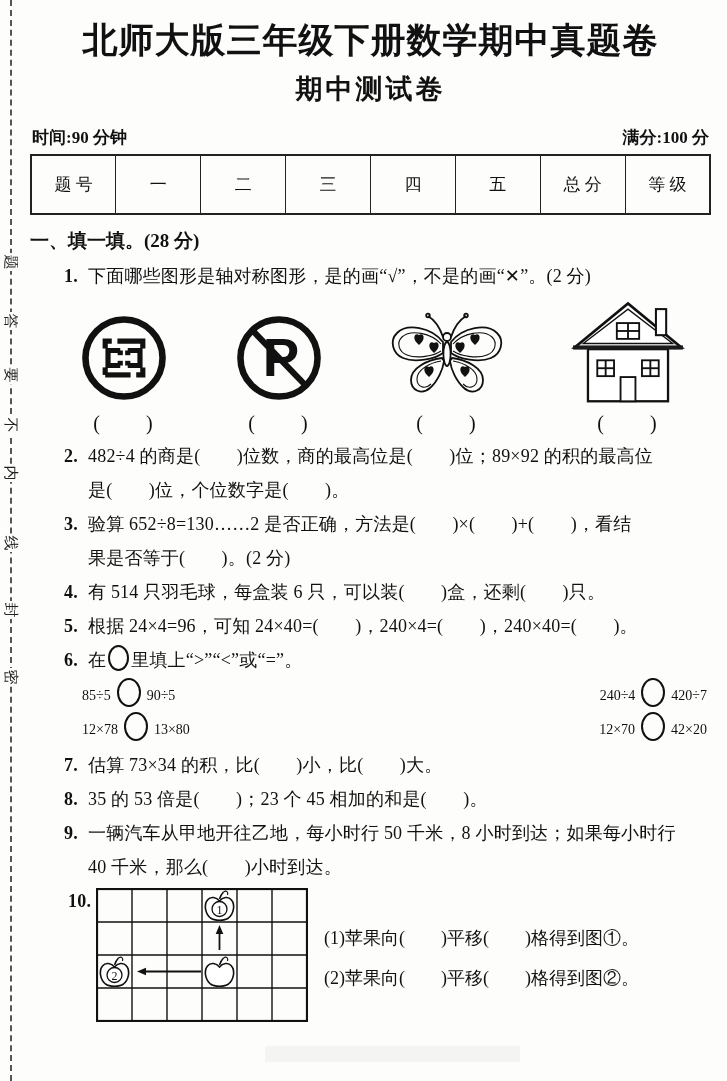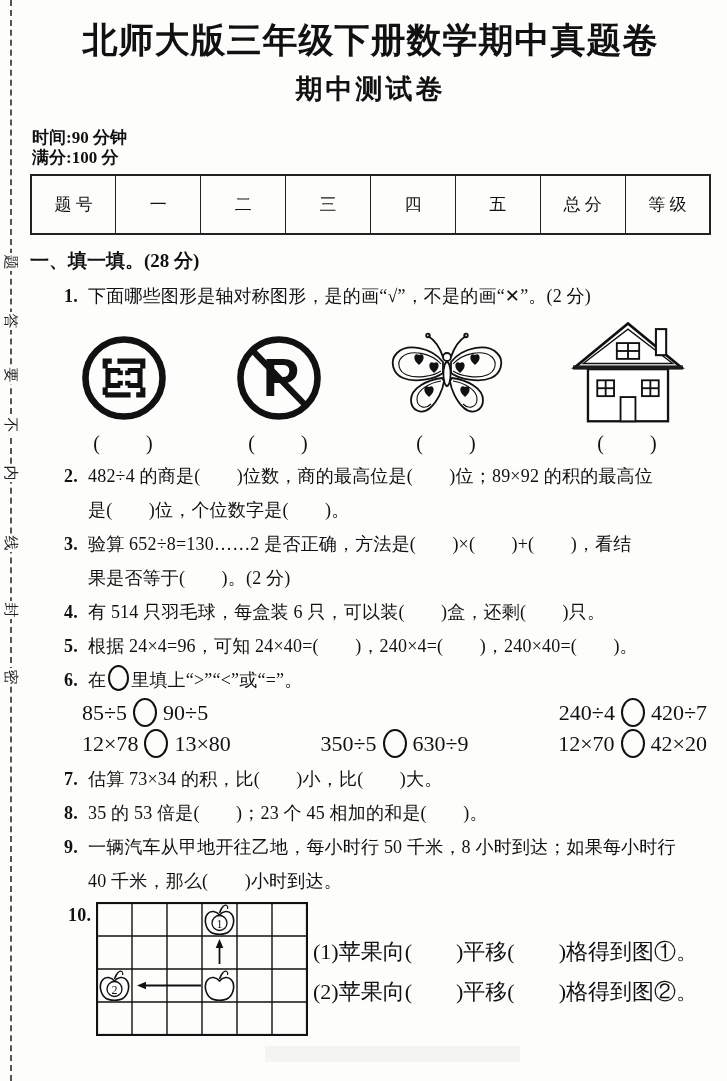--- a/index.html
+++ b/index.html
@@ -16,21 +16,21 @@
     transform:rotate(90deg);color:#222;}
   
   .content{position:absolute;left:30px;right:16px;top:0;}
   .title{margin:18px 0 0 0;text-align:center;font-size:35px;line-height:44px;
     font-weight:bold;font-family:"Liberation Sans","DejaVu Sans",sans-serif;
     letter-spacing:1px;}
   .subtitle{margin:10px 0 0 0;text-align:center;font-size:27px;line-height:34px;
     font-weight:bold;font-family:Liberation Serif, serif;
     letter-spacing:3px;}
   .info-row{display:flex;justify-content:space-between;margin-top:22px;
-    font-size:17px;font-weight:bold;line-height:20px;padding:0 2px;flex-direction:column;}
+    font-size:17px;font-weight:bold;line-height:20px;padding:0 2px;}
   
   table.score{width:100%;margin-top:6px;border-collapse:collapse;
     table-layout:fixed;border:2.5px solid #222;}
   table.score td{border:1.5px solid #222;height:33px;text-align:center;
     font-size:17px;padding:12px;}
   
   .sec-heading{margin-top:13px;font-size:19px;font-weight:bold;line-height:26px;}
   .q{position:relative;padding-left:58px;font-size:18px;line-height:34px;
     letter-spacing:0.2px;}
   .q .qnum{position:absolute;left:34px;top:0;font-weight:bold;}
@@ -39,28 +39,28 @@
   .qline{display:block;}
   
   .figs{display:flex;justify-content:space-between;align-items:flex-end;
     padding:4px 22px 0 46px;}
   .fig{display:flex;flex-direction:column;align-items:center;}
   .fig .paren{font-size:20px;margin-top:6px;line-height:24px;letter-spacing:2px;}
   
   .cmp-circle-sm{display:inline-block;width:17px;height:22px;
     border:2px solid #111;border-radius:50%;vertical-align:-5px;margin:0 2px;}
   .cmp-rows{padding-left:52px;padding-right:4px;}
-  .cmp-row{display:flex;justify-content:space-between;font-size:22px;
+  .cmp-row{display:flex;justify-content:space-between;font-size:14px;
     line-height:30px;margin-top:1px;}
   .cmp-item{white-space:nowrap;}
   .cmp-circle{display:inline-block;width:20px;height:25px;border:2px solid #111;
     border-radius:50%;vertical-align:-7px;margin:0 6px;}
   
   .q10-body{display:flex;align-items:flex-start;margin:4px 0 0 66px;}
-  .q10-text{margin-left:5px;margin-top:30px;font-size:22px;line-height:40px;
+  .q10-text{margin-left:16px;margin-top:30px;font-size:18px;line-height:40px;
     white-space:nowrap;}
   .watermark{position:absolute;left:265px;top:1046px;width:255px;height:16px;
     background:#f4f4f2;}
   svg{display:block;}
 </style>
 </head>
 <body>
 
 <div class="seal-line"></div>
 <div class="seal-char" style="top:253px">题</div>
@@ -215,21 +215,20 @@
     <span class="qnum">6.</span>
     <span>在</span><span class="cmp-circle-sm"></span><span>里填上“&gt;”“&lt;”或“=”。</span>
   </div>
   <div class="cmp-rows">
     <div class="cmp-row">
       <span class="cmp-item"><span>85÷5</span><span class="cmp-circle"></span><span>90÷5</span></span>
       <span class="cmp-item"><span>240÷4</span><span class="cmp-circle"></span><span>420÷7</span></span>
     </div>
     <div class="cmp-row">
       <span class="cmp-item"><span>12×78</span><span class="cmp-circle"></span><span>13×80</span></span>
-      <span class="cmp-item"><span>350÷5</span><span class="cmp-circle"></span><span>630÷9</span></span>
       <span class="cmp-item"><span>12×70</span><span class="cmp-circle"></span><span>42×20</span></span>
     </div>
   </div>
 
   <div class="q" style="margin-top:3px">
     <span class="qnum">7.</span>
     <span class="qline">估算 73×34 的积，比(　　)小，比(　　)大。</span>
   </div>
 
   <div class="q">

